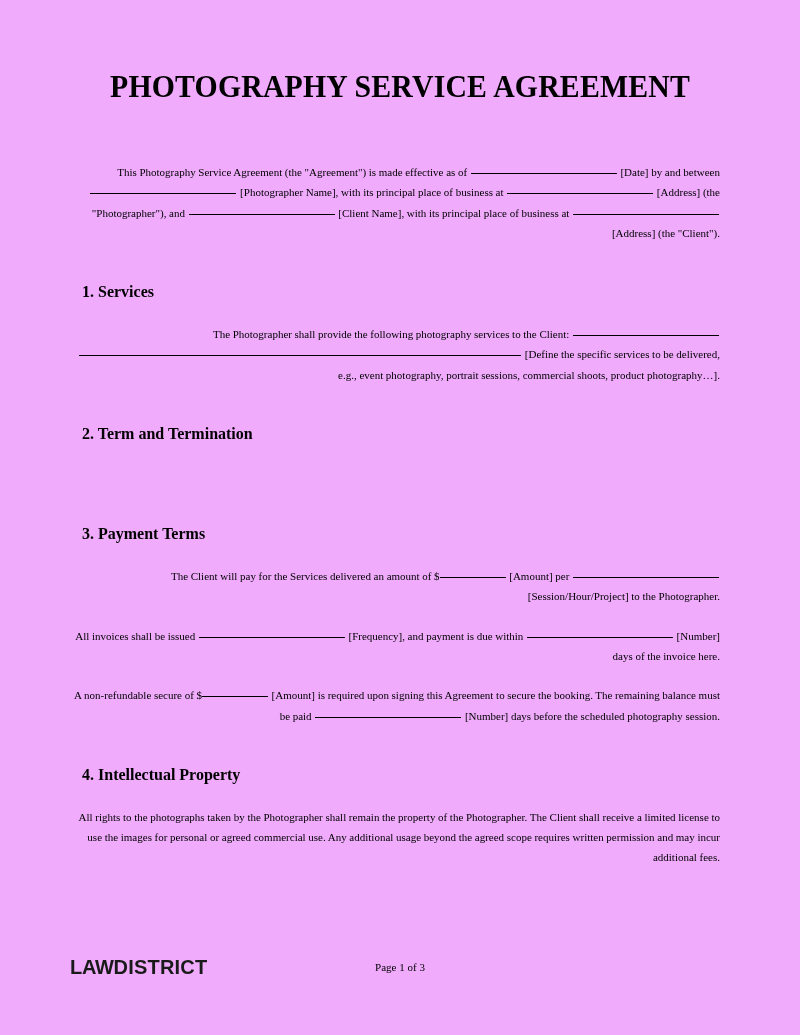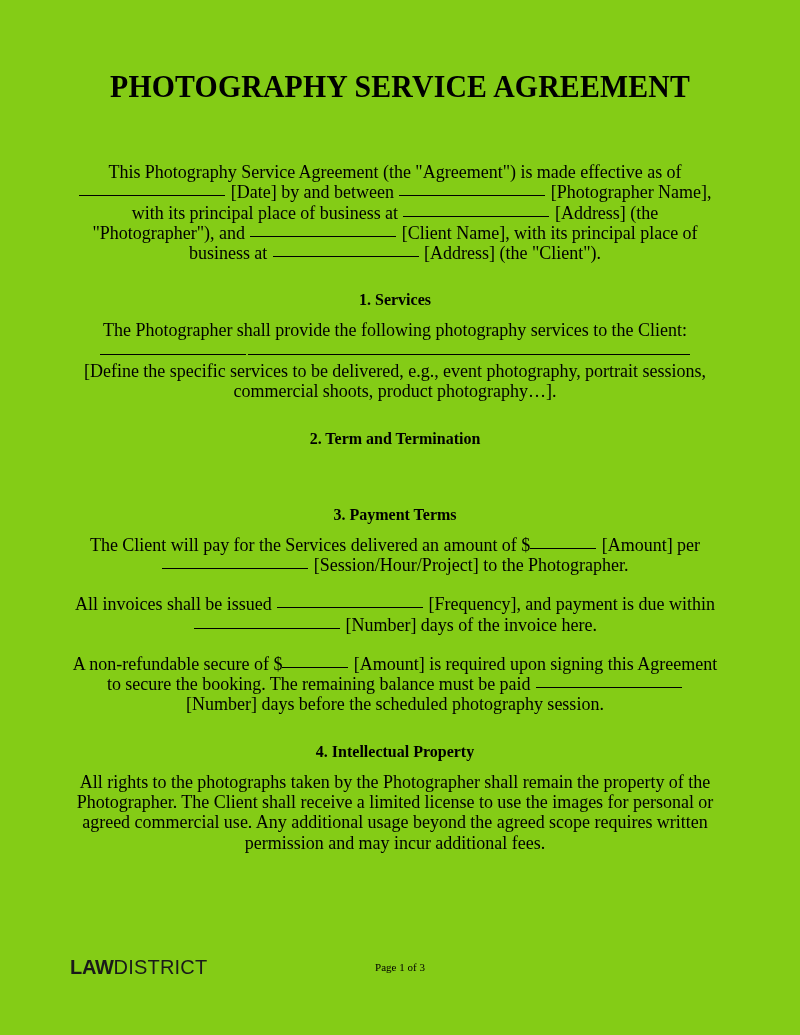--- a/index.html
+++ b/index.html
@@ -13,21 +13,21 @@
     font-family: "Liberation Serif", "DejaVu Serif", serif;
     color: #000000;
     position: relative;
     overflow: hidden;
   }
 
   .page {
     position: relative;
     width: 800px;
     height: 1035px;
-    background: #84cc16;
+    background: #f0abfc;
     box-sizing: border-box;
   }
 
   
   .doc-title {
     position: absolute;
     left: 0;
     top: 68px;
     width: 800px;
     text-align: center;
@@ -44,33 +44,32 @@
   
   .content {
     position: absolute;
     left: 70px;
     top: 162px;
     width: 650px;
   }
 
   p.para {
     margin: 0;
-    font-size: 18px;
+    font-size: 11px;
     line-height: 20.3px;
-    text-align: center;
+    text-align: right;
     word-spacing: -0.1px;
   }
 
   h2.heading {
-    margin: 0;
+    margin: 12px;
     font-family: "Liberation Serif", "DejaVu Serif", serif;
     font-weight: bold;
     font-size: 16px;
     line-height: 20px;
-    text-align: center;
   }
 
   
   .gap-sec  { height: 27px; }   
   .gap-head { height: 10px; }   
   .gap-para { height: 19px; }   
 
   
   .blank {
     display: inline-block;
@@ -100,21 +99,21 @@
     line-height: 24px;
     letter-spacing: -0.3px;
     color: #1a1a1a;
     white-space: nowrap;
   }
   .brand .brand-law {
     font-weight: bold;
     margin-top: 27px;
   }
   .brand .brand-district {
-    font-weight: normal;
+    font-weight: bold;
     letter-spacing: 0.2px;
   }
   .page-number {
     position: absolute;
     left: 300px;
     top: 2px;
     width: 200px;
     text-align: center;
     font-family: "Liberation Serif", "DejaVu Serif", serif;
     font-size: 11px;

